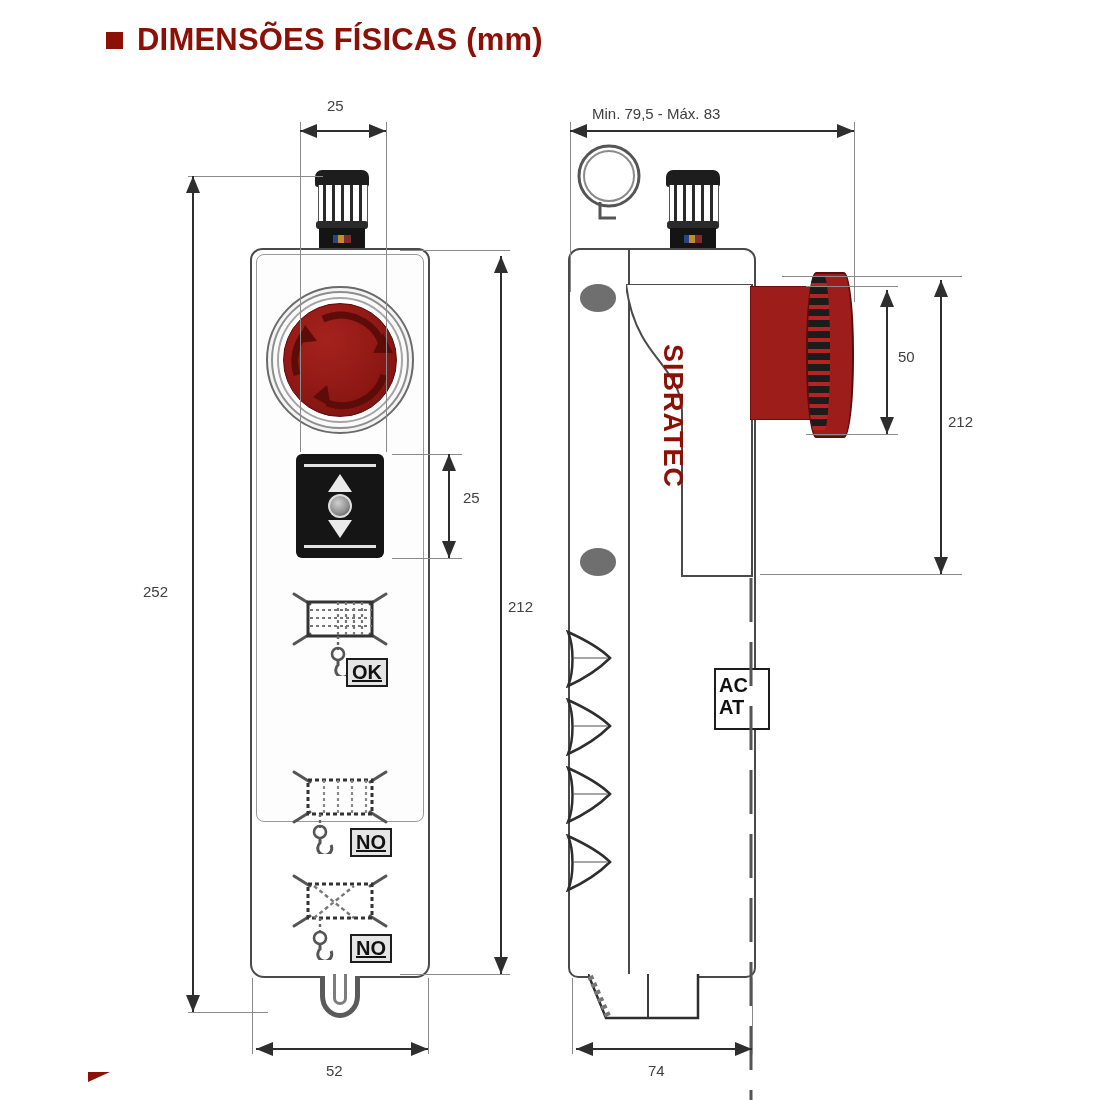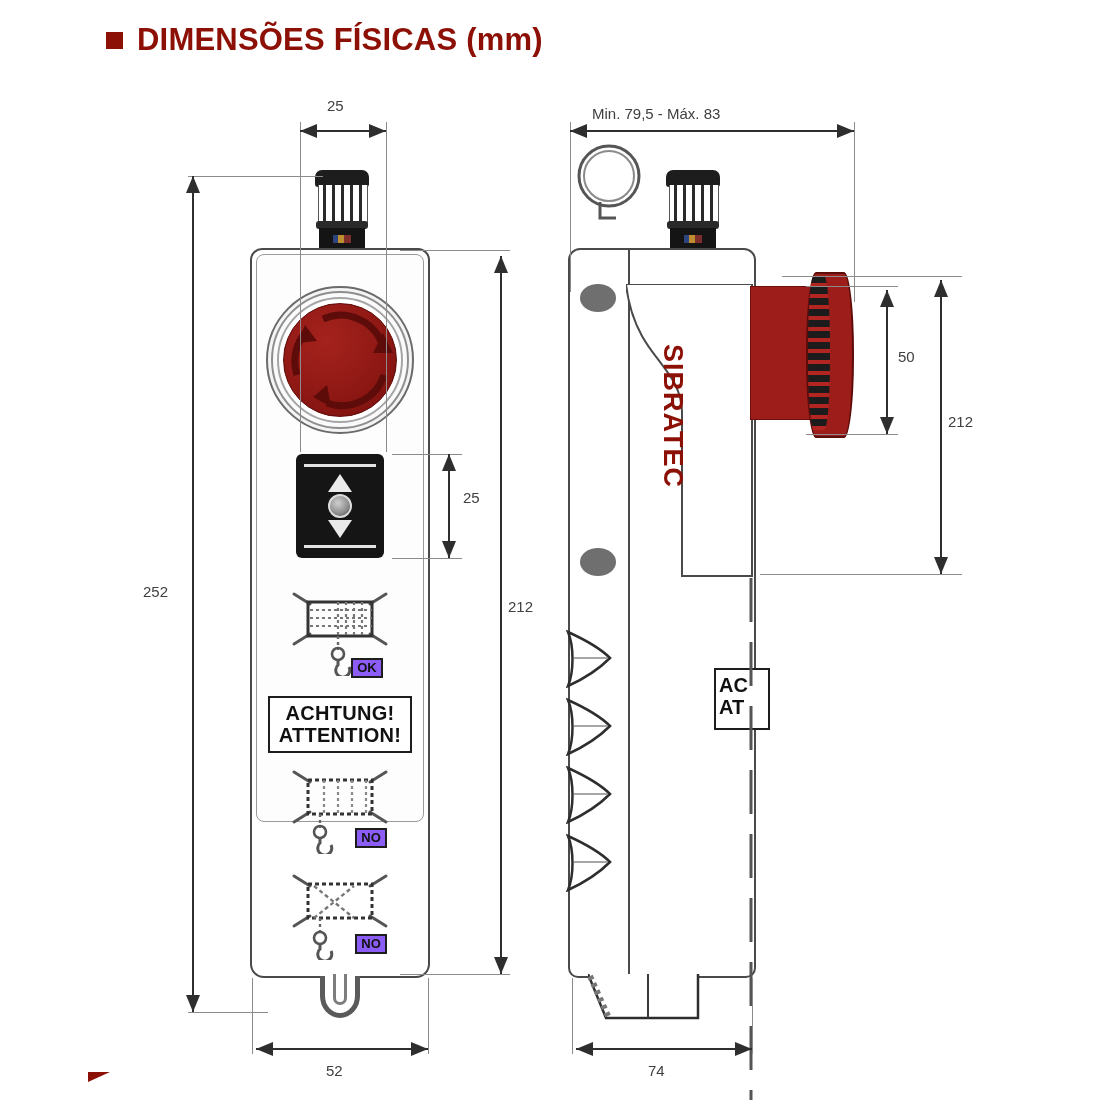--- a/index.html
+++ b/index.html
@@ -134,22 +134,22 @@
   .picto-img{display:block;margin:0 auto;}
   .warn-box{
     position:absolute;left:18px;width:144px;
     border:2px solid #1d1d1d;background:#ffffff;
     padding:4px 2px;box-sizing:border-box;text-align:center;
   }
   .warn-line{
     font-size:20px;font-weight:bold;color:#111;line-height:1.12;letter-spacing:.3px;
   }
   .tagbox{
-    display:inline-block;border:2px solid #1d1d1d;background:#8b5cf6;
-    font-size:13px;font-weight:bold;color:#111;padding:0px 4px;line-height:1.25;
+    display:inline-block;border:2px solid #1d1d1d;background:#e5e5e5;
+    font-size:20px;font-weight:bold;color:#111;padding:0px 4px;line-height:1.25;text-decoration:underline;
   }
   
   .eyelet{
     position:absolute;left:50%;top:728px;transform:translateX(-50%);
     width:40px;height:42px;border:5px solid #5a5a5a;
     border-radius:0 0 20px 20px / 0 0 22px 22px;
     border-top:none;box-sizing:border-box;background:#fff;
   }
   .eyelet-in{
     position:absolute;left:8px;top:-2px;right:8px;bottom:8px;
@@ -285,24 +285,20 @@
         </g>
         <path d="M58,52 V66" stroke="#666" stroke-width="2.4" stroke-dasharray="3 3" fill="none"></path>
         <circle cx="58" cy="70" r="6" fill="none" stroke="#555" stroke-width="2.6"></circle>
         <path d="M58,76 v5 a7,7 0 1 0 11,2" fill="none" stroke="#555" stroke-width="3"></path>
       </svg>
       <div style="text-align:center;margin-top:-18px;padding-left:54px;">
         <span class="tagbox">OK</span>
       </div>
     </div>
 
-    <div class="warn-box" style="top:448px;">
-      <div class="warn-line">ACHTUNG!</div>
-      <div class="warn-line">ATTENTION!</div>
-    </div>
 
     <div class="picto" style="top:516px;">
       <svg class="picto-img" width="120" height="90" viewBox="0 0 120 90">
         <g stroke="#555" stroke-width="3" fill="none" stroke-linecap="round">
           <path d="M14,8 L30,18 M106,8 L90,18 M14,58 L30,48 M106,58 L90,48"></path>
         </g>
         <rect x="28" y="16" width="64" height="34" fill="none" stroke="#333" stroke-width="3" stroke-dasharray="4 3"></rect>
         <g stroke="#888" stroke-width="2.2" stroke-dasharray="3 3">
           <path d="M44,16 V50 M58,16 V50 M72,16 V50 M86,16 V50"></path>
         </g>

